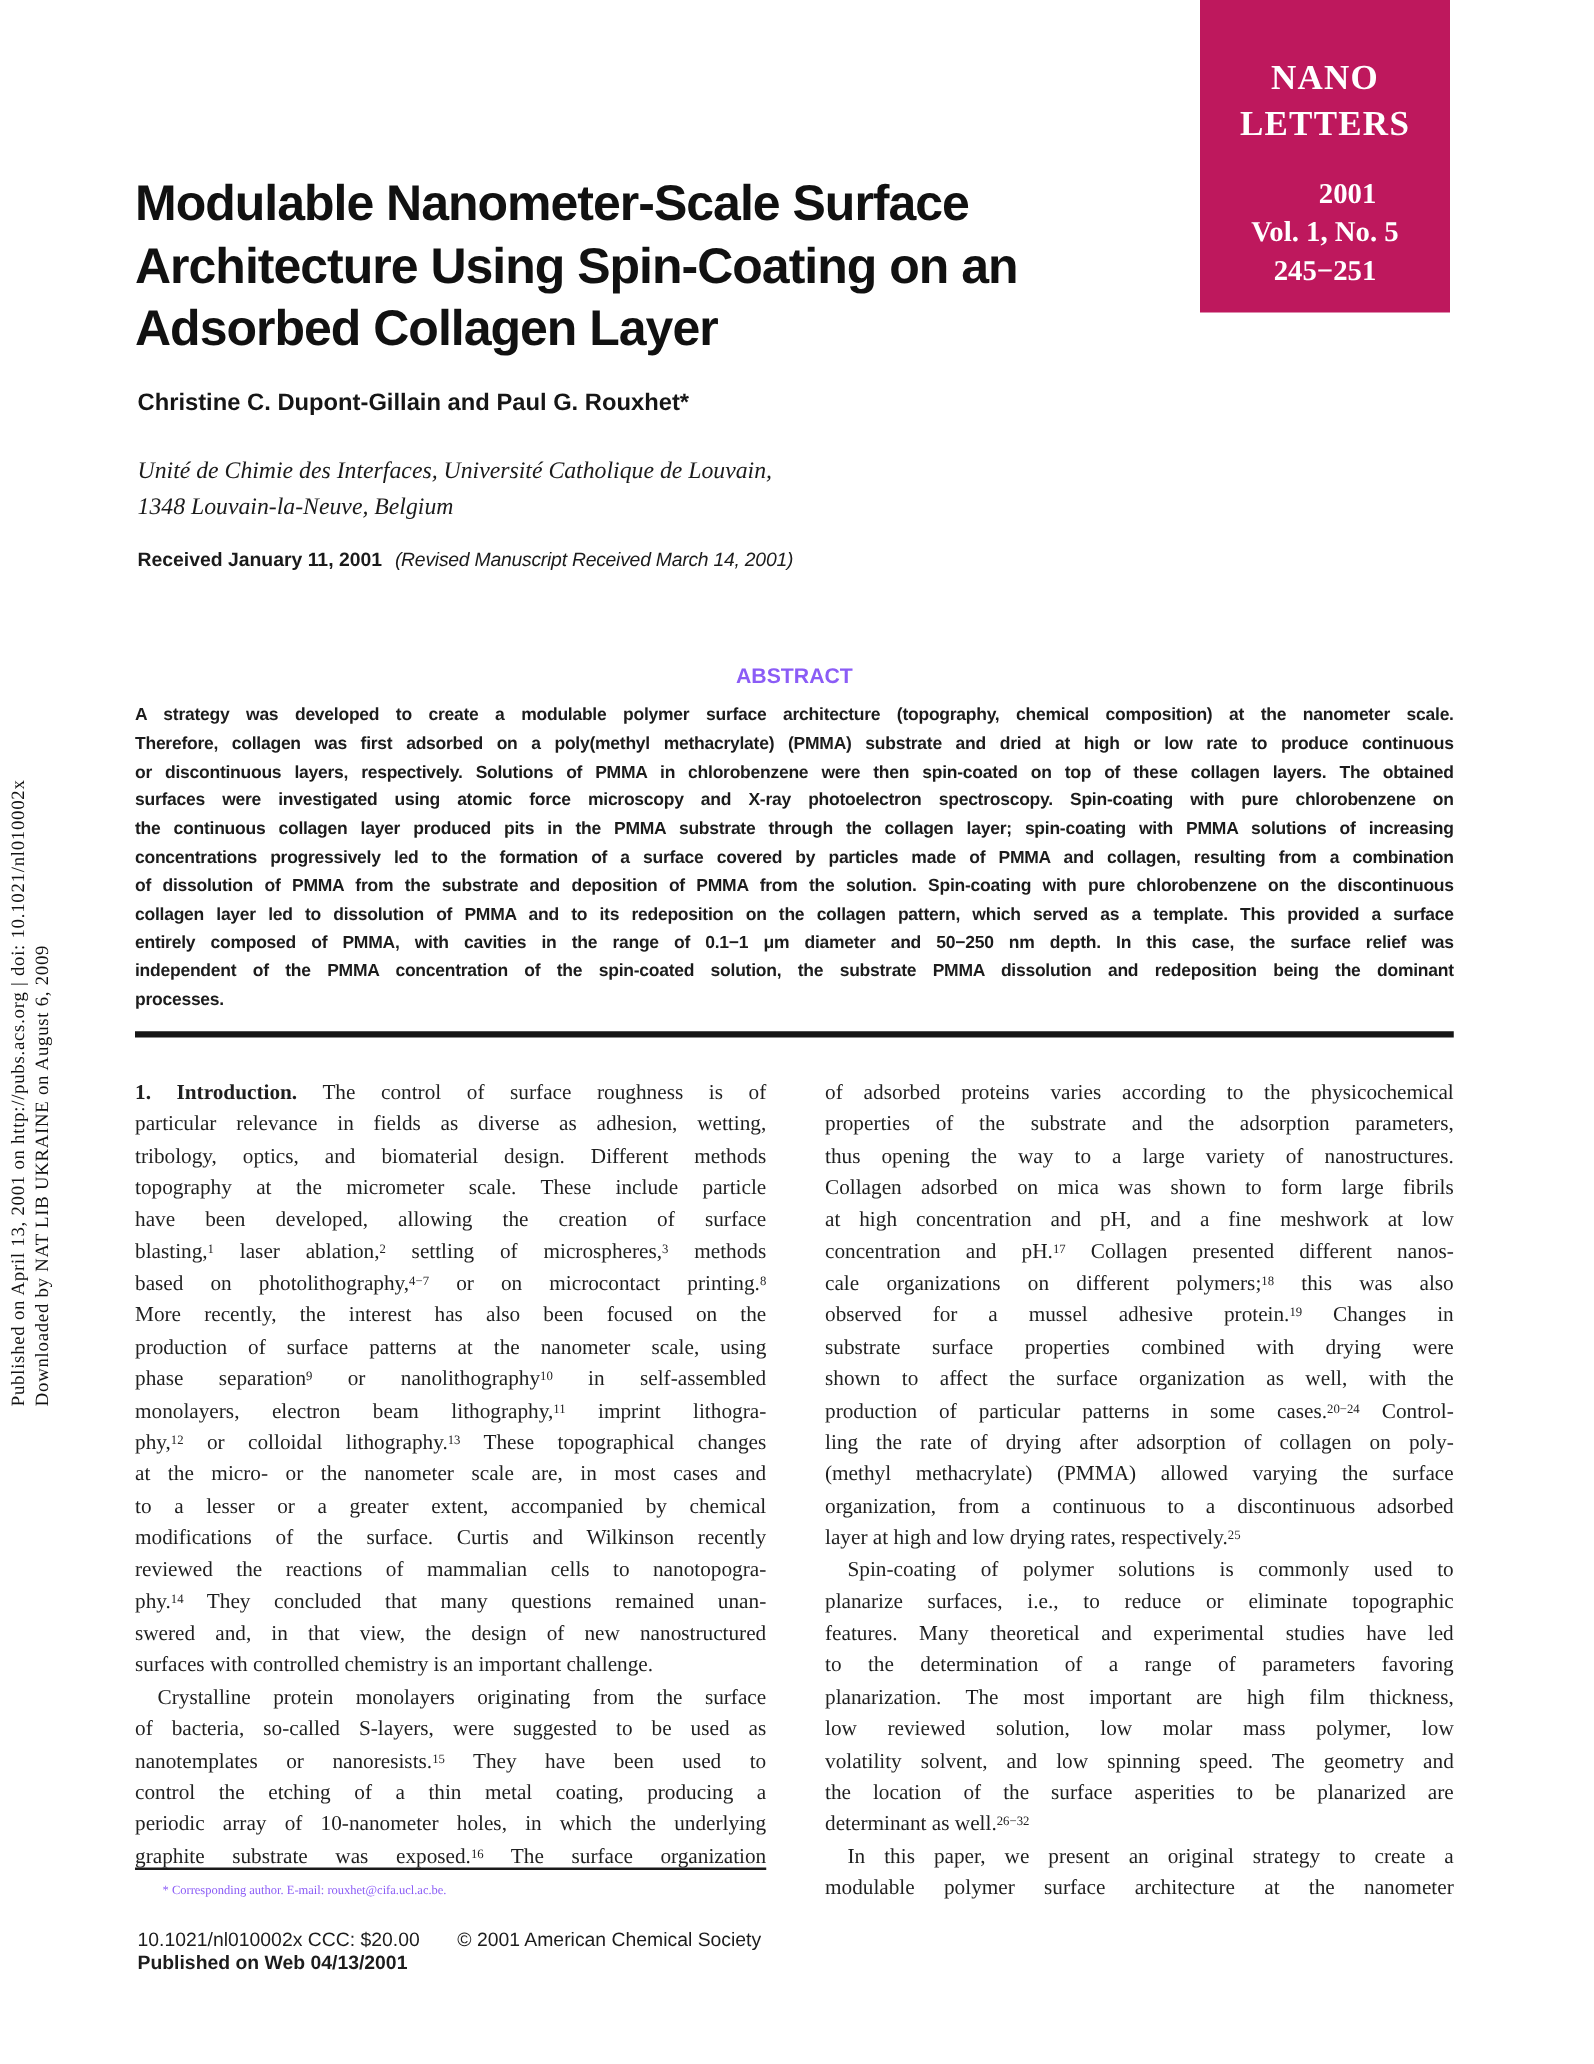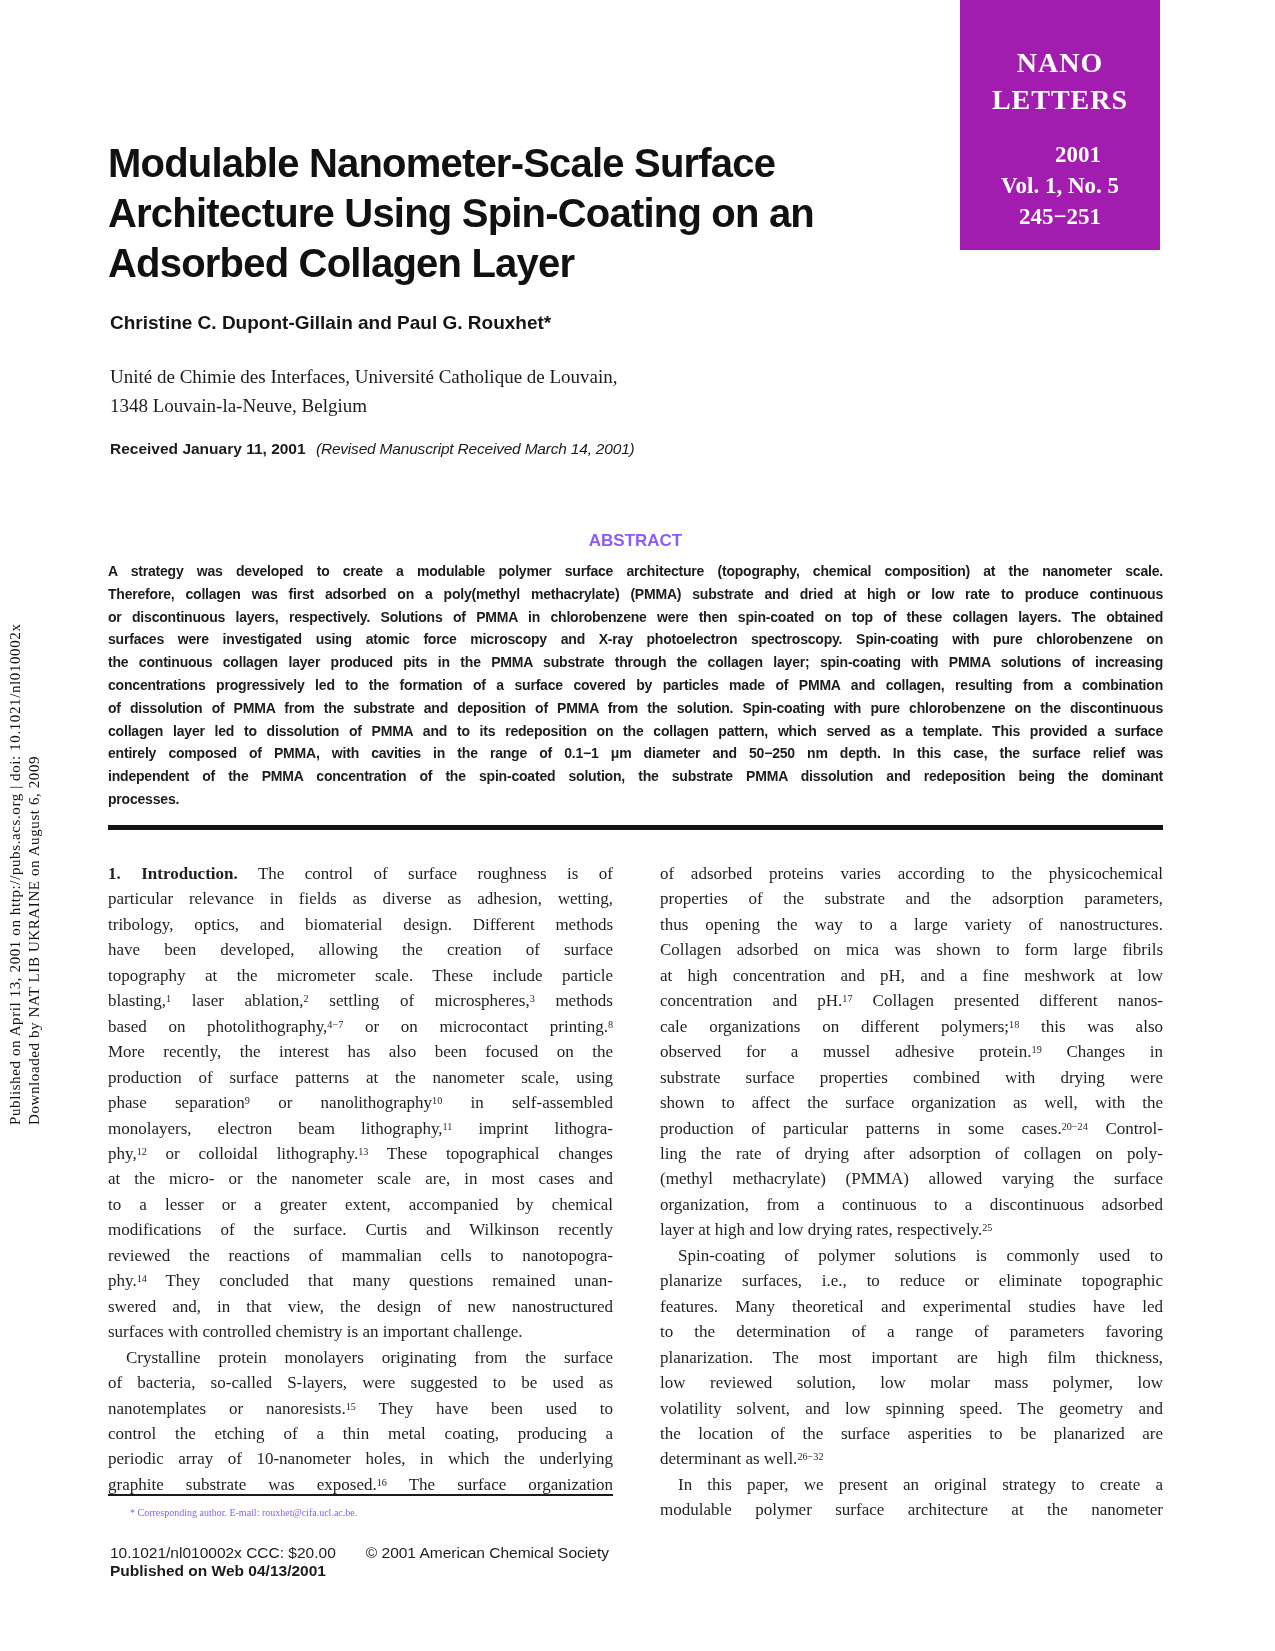--- a/index.html
+++ b/index.html
@@ -24,21 +24,21 @@
     font-family:"Liberation Sans", sans-serif; font-weight:bold;
     font-size:40px; line-height:50px; letter-spacing:-0.8px; color:#111;
   }
   .authors{
     position:absolute; left:110px; top:312px;
     font-family:"Liberation Sans", sans-serif; font-weight:bold;
     font-size:19px; color:#161616;text-align:center;
   }
   .affiliation{
     position:absolute; left:110px; top:362px;
-    font-family:"Liberation Serif", serif; 
+    font-family:"Liberation Serif", serif; font-style:italic;
     font-size:19px; line-height:29px; color:#1b1b1b;
   }
   .received{
     position:absolute; left:110px; top:440px;
     font-family:"Liberation Sans", sans-serif; font-size:15.5px; color:#1b1b1b;
   }
   .received .rbold{font-weight:bold;}
   .received .ritalic{font-style:italic; margin-left:6px; letter-spacing:-0.2px;}
   
   .abstract-heading{
@@ -88,21 +88,21 @@
     transform:rotate(-90deg); transform-origin:0 0;
     font-family:"Liberation Serif", serif; font-size:15px; line-height:19px;
     letter-spacing:0.6px; color:#111; white-space:nowrap;
   }
 </style>
 </head>
 <body>
 
 <div id="page">
 
-  <div class="masthead" style="background: #a21caf; color: rgb(255, 255, 255);">
+  <div class="masthead" style="background: #be185d; color: rgb(255, 255, 255);">
     <div class="jname first">NANO</div>
     <div class="jname">LETTERS</div>
     <div class="jmeta first">2001</div>
     <div class="jmeta">Vol. 1, No. 5</div>
     <div class="jmeta">245−251</div>
   </div>
 
   <div class="title">
     <div>Modulable Nanometer-Scale Surface</div>
     <div>Architecture Using Spin-Coating on an</div>
@@ -135,22 +135,22 @@
       <div class="aline">independent of the PMMA concentration of the spin-coated solution, the substrate PMMA dissolution and redeposition being the dominant</div>
       <div class="aline end">processes.</div>
     </div>
 
   <div class="rule-thick"></div>
 
   <div class="col left" id="left-col">
       <div class="bline"><span class="lead">1. Introduction.</span> The control of surface roughness is of</div>
       <div class="bline">particular relevance in fields as diverse as adhesion, wetting,</div>
       <div class="bline">tribology, optics, and biomaterial design. Different methods</div>
+      <div class="bline">topography at the micrometer scale. These include particle</div>
       <div class="bline">have been developed, allowing the creation of surface</div>
-      <div class="bline">topography at the micrometer scale. These include particle</div>
       <div class="bline">blasting,<sup>1</sup> laser ablation,<sup>2</sup> settling of microspheres,<sup>3</sup> methods</div>
       <div class="bline">based on photolithography,<sup>4−7</sup> or on microcontact printing.<sup>8</sup></div>
       <div class="bline">More recently, the interest has also been focused on the</div>
       <div class="bline">production of surface patterns at the nanometer scale, using</div>
       <div class="bline">phase separation<sup>9</sup> or nanolithography<sup>10</sup> in self-assembled</div>
       <div class="bline">monolayers, electron beam lithography,<sup>11</sup> imprint lithogra-</div>
       <div class="bline">phy,<sup>12</sup> or colloidal lithography.<sup>13</sup> These topographical changes</div>
       <div class="bline">at the micro- or the nanometer scale are, in most cases and</div>
       <div class="bline">to a lesser or a greater extent, accompanied by chemical</div>
       <div class="bline">modifications of the surface. Curtis and Wilkinson recently</div>

